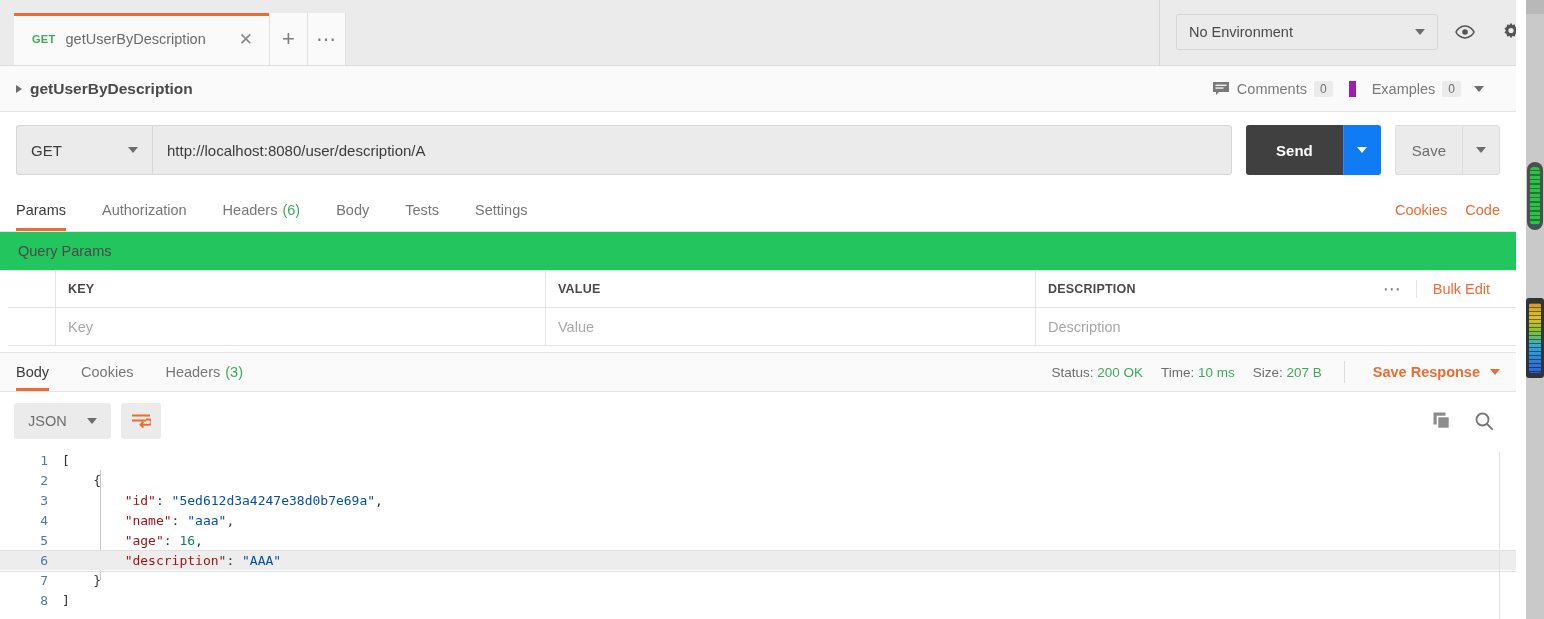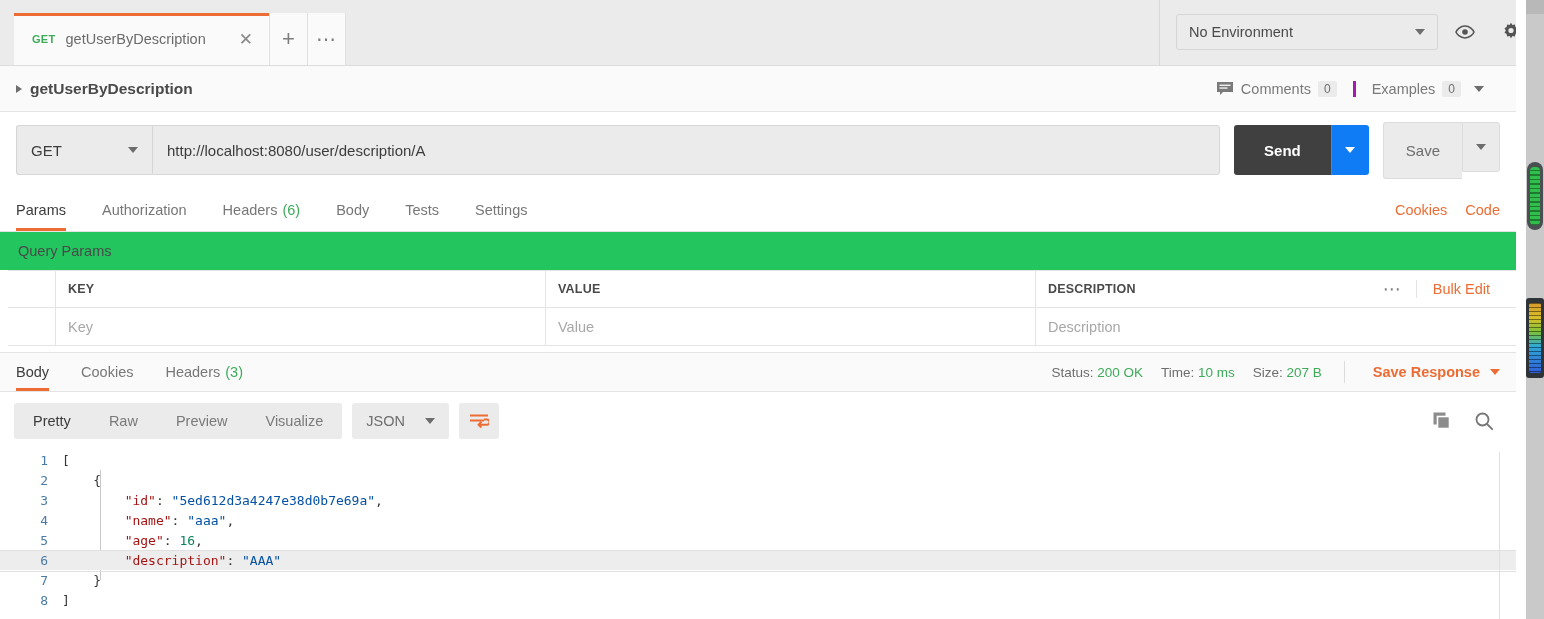--- a/index.html
+++ b/index.html
@@ -103,21 +103,21 @@
   }
   .crumb-title { font-size: 15.5px; font-weight: bold; color: #4a4a4a; }
   .crumbrow-right {
     margin-left: auto; display: flex; align-items: center; gap: 0;
     color: #7a7a7a; font-size: 14.5px;
   }
   .comments-grp, .examples-grp {
     display: flex; align-items: center; gap: 7px; cursor: pointer;
     padding: 0 16px;
   }
-  .comments-grp { border-right: 3px solid #a21caf; }
+  .comments-grp { border-right: 7px solid #a21caf; }
   .count-pill {
     background: #ebebeb; color: #6d6d6d; font-size: 12px;
     border-radius: 2px; padding: 1px 6px; min-width: 18px;
     text-align: center;
   }
 
   
   .urlbar {
     position: absolute; left: 0; top: 112px;
     width: 1516px; height: 76px;
@@ -153,21 +153,21 @@
   .send-caret {
     background: #0f7bf4; width: 38px; height: 50px;
     display: flex; align-items: center; justify-content: center;
     border-radius: 0 3px 3px 0; cursor: pointer;
     border-left: 1px solid #2f8bf6;
   }
   .send-caret .caret { border-top-color: #ffffff; }
   .save-grp { display: flex; margin-left: 14px; }
   .save-btn {
     background: #ebebeb; color: #6d6d6d; font-size: 15px;
-    height: 57px; padding: 0 22px;
+    height: 50px; padding: 0 16px;
     display: flex; align-items: center;
     border: 1px solid #dcdcdc; border-right: none;
     border-radius: 3px 0 0 3px; cursor: pointer;
   }
   .save-caret {
     background: #ebebeb; width: 38px; height: 50px;
     display: flex; align-items: center; justify-content: center;
     border: 1px solid #dcdcdc; border-radius: 0 3px 3px 0; cursor: pointer;
   }
 
@@ -544,26 +544,20 @@
         <b>207 B</b>
       </span>
       <span class="save-resp">
         <span>Save Response</span>
         <span class="caret"></span>
       </span>
     </div>
   </div>
 
   <div class="bodytools">
-    <div class="seg">
-      <div class="seg-item active">Pretty</div>
-      <div class="seg-item">Raw</div>
-      <div class="seg-item">Preview</div>
-      <div class="seg-item">Visualize</div>
-    </div>
     <div class="fmt-select">
       <span>JSON</span>
       <span class="caret"></span>
     </div>
     <div class="wrap-btn">
       <svg class="wrap-svg" width="20" height="16" viewBox="0 0 20 16">
         <rect x="1" y="1.5" width="18" height="2" fill="#ec6c34"></rect>
         <rect x="1" y="6.5" width="14" height="2" fill="#ec6c34"></rect>
         <path d="M15 6.5h3a2.6 2.6 0 0 1 0 5.2h-8" fill="none" stroke="#ec6c34" stroke-width="2"></path>
         <path d="M12.4 8.8L9.6 11.7l2.8 2.8" fill="none" stroke="#ec6c34" stroke-width="2"></path>

